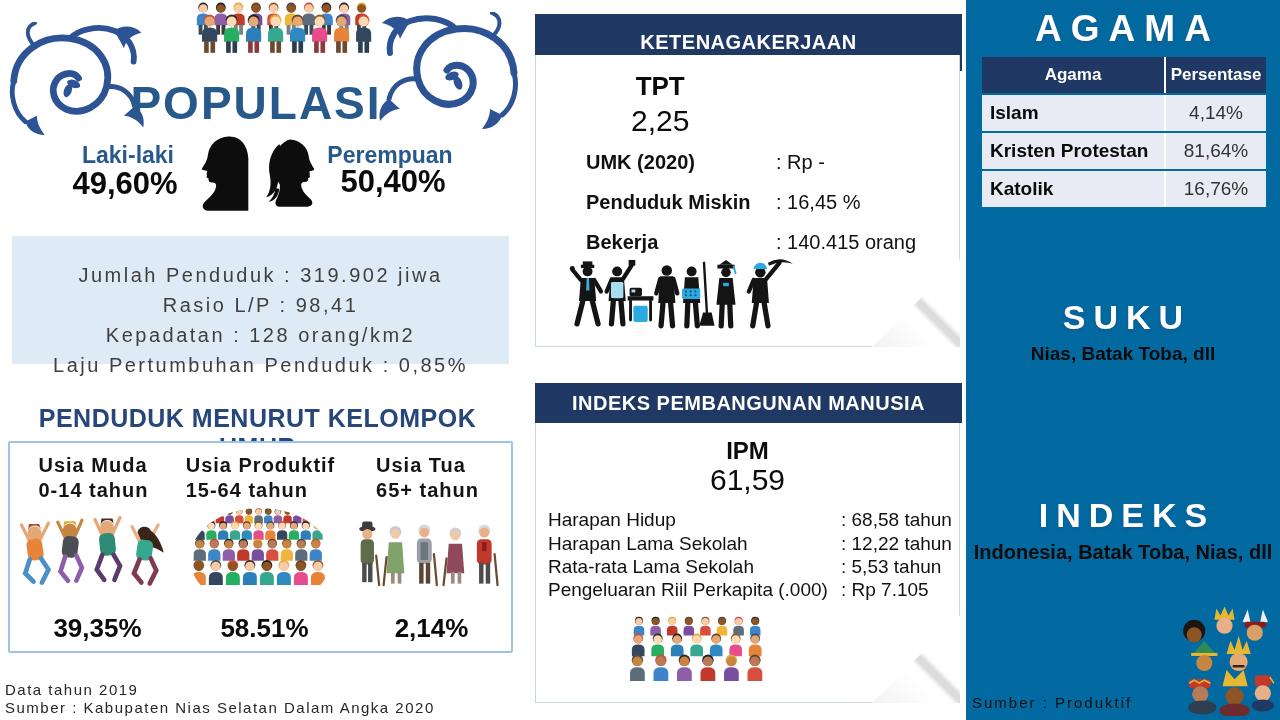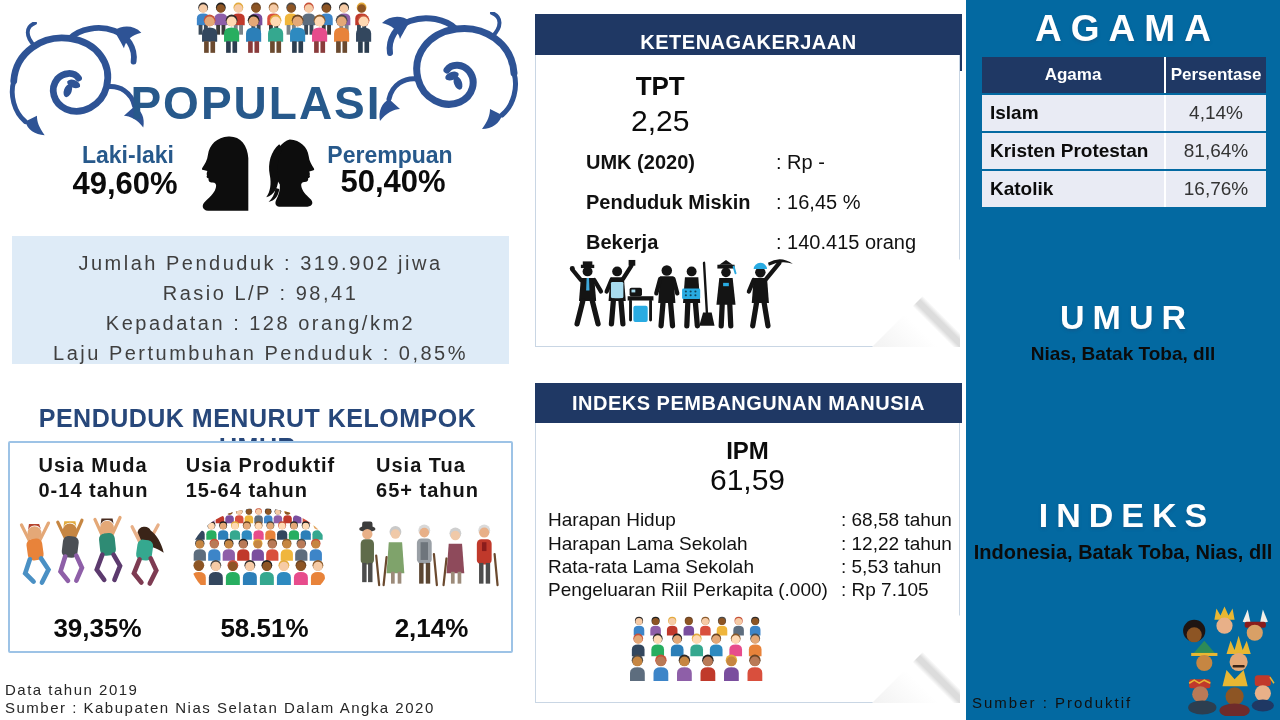--- a/index.html
+++ b/index.html
@@ -6,21 +6,21 @@
   body { font-family:"Liberation Sans", sans-serif; background:#888; }
   .canvas { position:relative; width:1280px; height:720px; background:#fff; overflow:hidden; }
   .abs { position:absolute; }
 
   
   .populasi-title { left:96px; top:76px; width:320px; text-align:center;
     font-size:46px; font-weight:bold; color:#27598B; letter-spacing:2px; }
   .gender-label { width:140px; text-align:center; font-size:23px; font-weight:bold; color:#27598B; }
   .gender-value { width:140px; text-align:center; font-size:31px; font-weight:bold; color:#0b0b0b; }
   .info-box { left:12px; top:236px; width:497px; height:128px; background:#DEEBF7;
-    text-align:center; padding-top:12px; }
+    text-align:center; padding-top:24px; }
   .info-box .line { font-size:20px; color:#3F3F3F; letter-spacing:2.5px; line-height:30px; }
   .age-heading { left:0; top:404px; width:515px; text-align:center;
     font-size:25px; font-weight:bold; color:#27477A; letter-spacing:0.5px; }
   .age-box { left:8px; top:441px; width:505px; height:212px; background:#fff;
     border:2px solid #9DC3E6; border-radius:2px; display:flex; }
   .age-col { flex:1; display:flex; flex-direction:column; align-items:center; padding-top:10px; }
   .age-name { font-size:20px; font-weight:bold; color:#141414; letter-spacing:1px; line-height:25px; text-align:left; }
   .age-illus { height:108px; display:flex; align-items:center; justify-content:center; }
   .age-value { font-size:26px; font-weight:bold; color:#0b0b0b; margin-top:2px;margin-left:8px; }
   .footer { left:5px; top:681px; font-size:15px; color:#262626; letter-spacing:1.5px; line-height:18px; }
@@ -814,21 +814,21 @@
       <div class="tbl-row">
         <div class="name">Kristen Protestan</div>
         <div class="val">81,64%</div>
       </div>
       <div class="tbl-row">
         <div class="name">Katolik</div>
         <div class="val">16,76%</div>
       </div>
     </div>
 
-    <div class="side-title" style="top:298px;font-size:34px;letter-spacing:8px;text-indent:8px">UMUR</div>
+    <div class="side-title" style="top:298px;font-size:34px;letter-spacing:8px;text-indent:8px">SUKU</div>
     <div class="side-text" style="top:343px">Nias, Batak Toba, dll</div>
 
     <div class="side-title" style="top:496px;font-size:34px;letter-spacing:8px;text-indent:8px">INDEKS</div>
     <div class="side-text" style="top:541px;font-size:20px">Indonesia, Batak Toba, Nias, dll</div>
 
     <svg class="abs" style="left:206px;top:602px" width="106" height="114" viewBox="0 0 105 112">
       <g>
         <circle cx="22" cy="28" r="11" fill="#1E1513"></circle>
           <circle cx="22" cy="32" r="7.5" fill="#8D5524"></circle>
         <polygon points="42,17 62,17 60,6 56,13 52,4 48,13 44,6" fill="#E8B732"></polygon>

